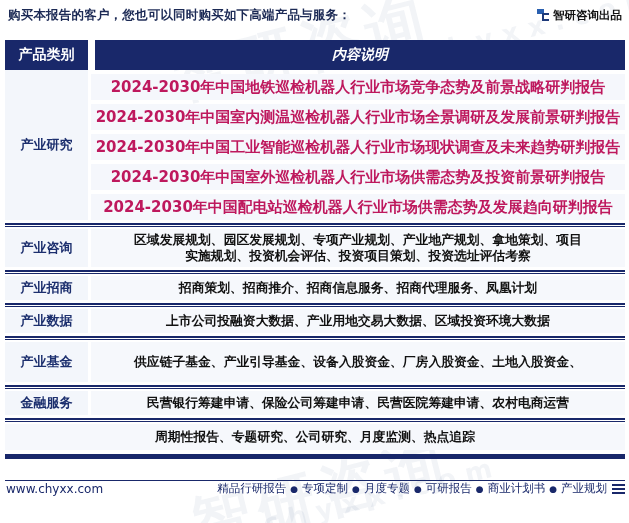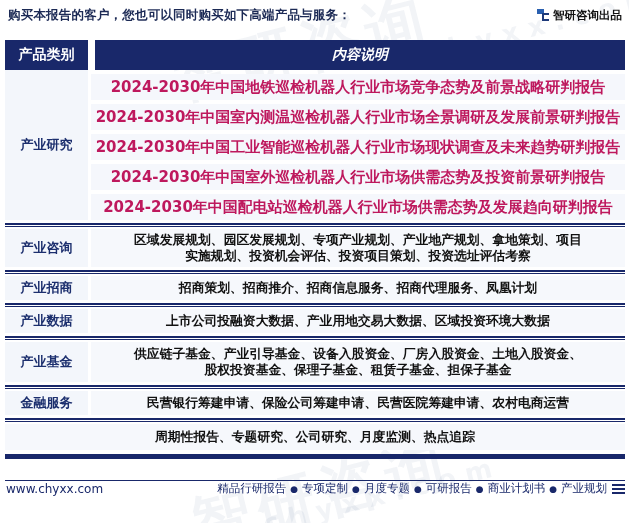--- a/index.html
+++ b/index.html
@@ -98,21 +98,20 @@
   <div class="group" style="height:24px;">
     <div class="cat">产业数据</div>
     <div class="desc desc-line">上市公司投融资大数据、产业用地交易大数据、区域投资环境大数据</div>
   </div>
   <div class="sep"></div>
 
   <div class="group" style="height:40px;">
     <div class="cat">产业基金</div>
     <div class="desc desc-line" style="flex-direction:column;">
       <span>供应链子基金、产业引导基金、设备入股资金、厂房入股资金、土地入股资金、</span>
-      <span>股权投资基金、保理子基金、租赁子基金、担保子基金</span>
     </div>
   </div>
   <div class="sep"></div>
 
   <div class="group" style="height:24px;">
     <div class="cat">金融服务</div>
     <div class="desc desc-line">民营银行筹建申请、保险公司筹建申请、民营医院筹建申请、农村电商运营</div>
   </div>
   <div class="sep"></div>
 

